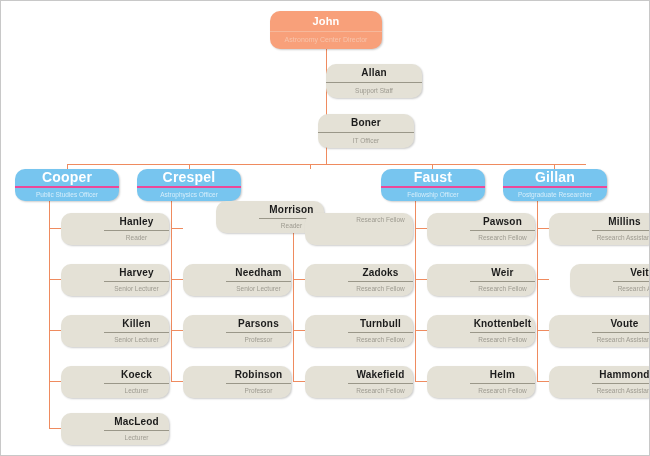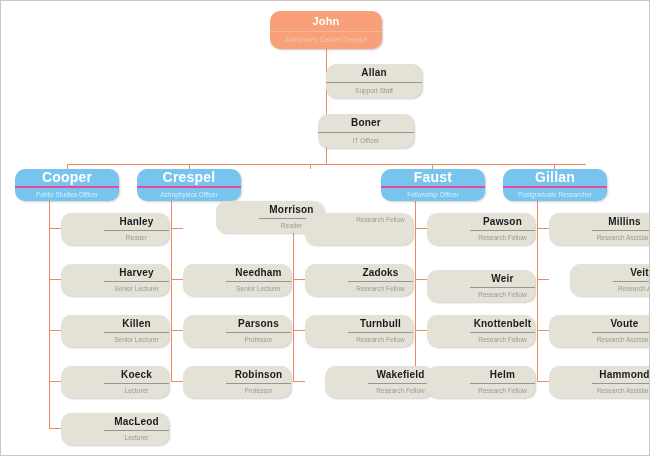--- a/index.html
+++ b/index.html
@@ -243,30 +243,30 @@
     <div class="subtitle">Research Fellow</div>
   </div>
   <div class="node leaf" style="left:304px; top:263px;">
     <div class="title">Zadoks</div>
     <div class="subtitle">Research Fellow</div>
   </div>
   <div class="node leaf" style="left:304px; top:314px;">
     <div class="title">Turnbull</div>
     <div class="subtitle">Research Fellow</div>
   </div>
-  <div class="node leaf" style="left:304px; top:365px;margin-left:20px;">
+  <div class="node leaf" style="left:304px; top:365px;">
     <div class="title">Wakefield</div>
     <div class="subtitle">Research Fellow</div>
   </div>
 
   <div class="node leaf" style="left:426px; top:212px;">
     <div class="title">Pawson</div>
     <div class="subtitle">Research Fellow</div>
   </div>
-  <div class="node leaf" style="left:426px; top:263px;margin-top:6px;">
+  <div class="node leaf" style="left:426px; top:263px;">
     <div class="title">Weir</div>
     <div class="subtitle">Research Fellow</div>
   </div>
   <div class="node leaf" style="left:426px; top:314px;">
     <div class="title">Knottenbelt</div>
     <div class="subtitle">Research Fellow</div>
   </div>
   <div class="node leaf" style="left:426px; top:365px;">
     <div class="title">Helm</div>
     <div class="subtitle">Research Fellow</div>

